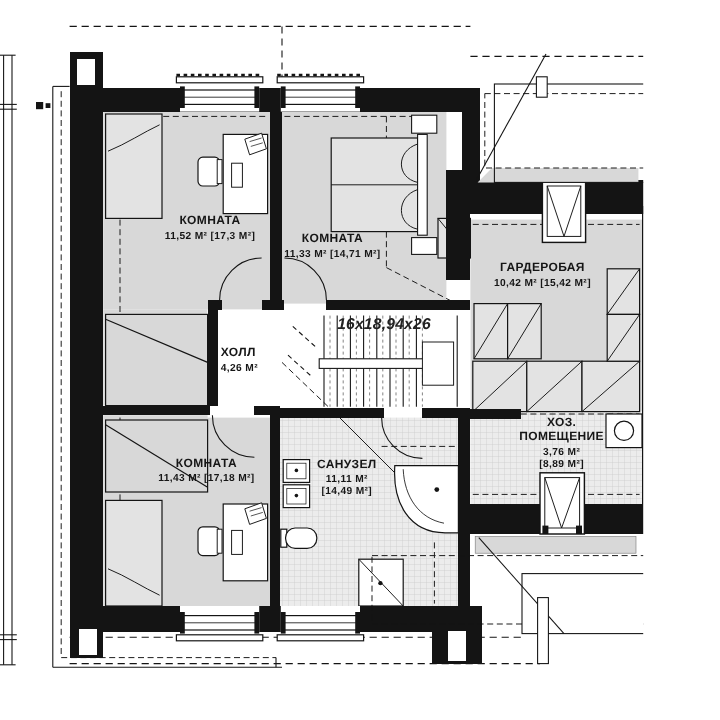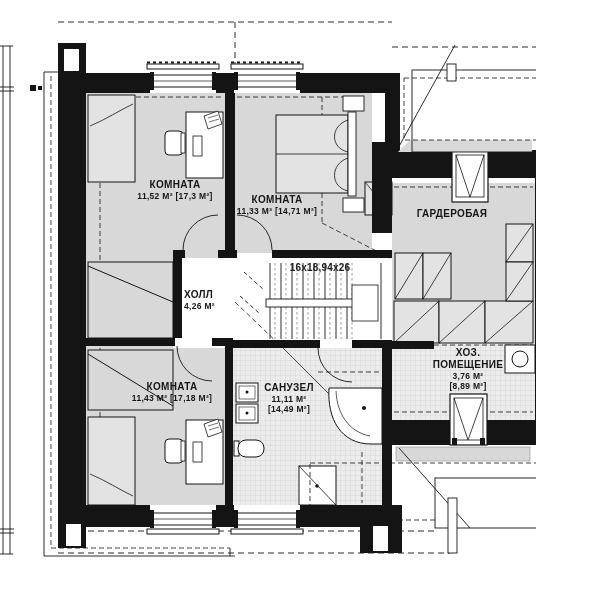--- a/index.html
+++ b/index.html
@@ -4,21 +4,21 @@
 <style>
   html,body{margin:0;padding:0;background:#fff;}
   .canvas{position:relative;width:536px;height:600px;background:#ffffff;overflow:hidden;
           font-family:"Liberation Sans","DejaVu Sans",sans-serif;}
   svg{position:absolute;left:0;top:0;}
   .lbl{position:absolute;text-align:center;color:#161616;font-weight:bold;line-height:1.18;
        letter-spacing:.3px;pointer-events:none;}
   .lbl .nm{display:block;font-size:10px;}
   .lbl .ar{display:block;font-size:8.5px;}
   .lbl.left{text-align:left;}
-  .stairlbl{position:absolute;font-weight:bold;font-size:10px;color:#222;
+  .stairlbl{position:absolute;font-style:italic;font-weight:bold;font-size:13px;color:#222;
             text-align:center;letter-spacing:.2px;}
 </style>
 </head>
 <body>
 
 <div class="canvas">
 
 <svg width="600" height="600" viewBox="0 0 600 600">
   <defs>
     <pattern id="tile" width="5" height="5" patternUnits="userSpaceOnUse">
@@ -339,22 +339,23 @@
 <div class="lbl" style="left:197px;top:194px;width:160px;">
   <span class="nm">КОМНАТА</span>
   <span class="ar">11,33 М² [14,71 М²]</span>
 </div>
 
 <div class="lbl left" style="left:184px;top:289px;width:80px;">
   <span class="nm">ХОЛЛ</span>
   <span class="ar">4,26 М²</span>
 </div>
 
-<div class="lbl" style="left:372px;top:208px;width:160px;">
+<div class="lbl" style="left:372px;top:218px;width:160px;">
   <span class="nm">ГАРДЕРОБАЯ</span>
+  <span class="ar">10,42 М² [15,42 М²]</span>
 </div>
 
 <div class="lbl" style="left:92px;top:381px;width:160px;">
   <span class="nm">КОМНАТА</span>
   <span class="ar">11,43 М² [17,18 М²]</span>
 </div>
 
 <div class="lbl" style="left:241px;top:382px;width:96px;">
   <span class="nm">САНУЗЕЛ</span>
   <span class="ar">11,11 М²</span>

